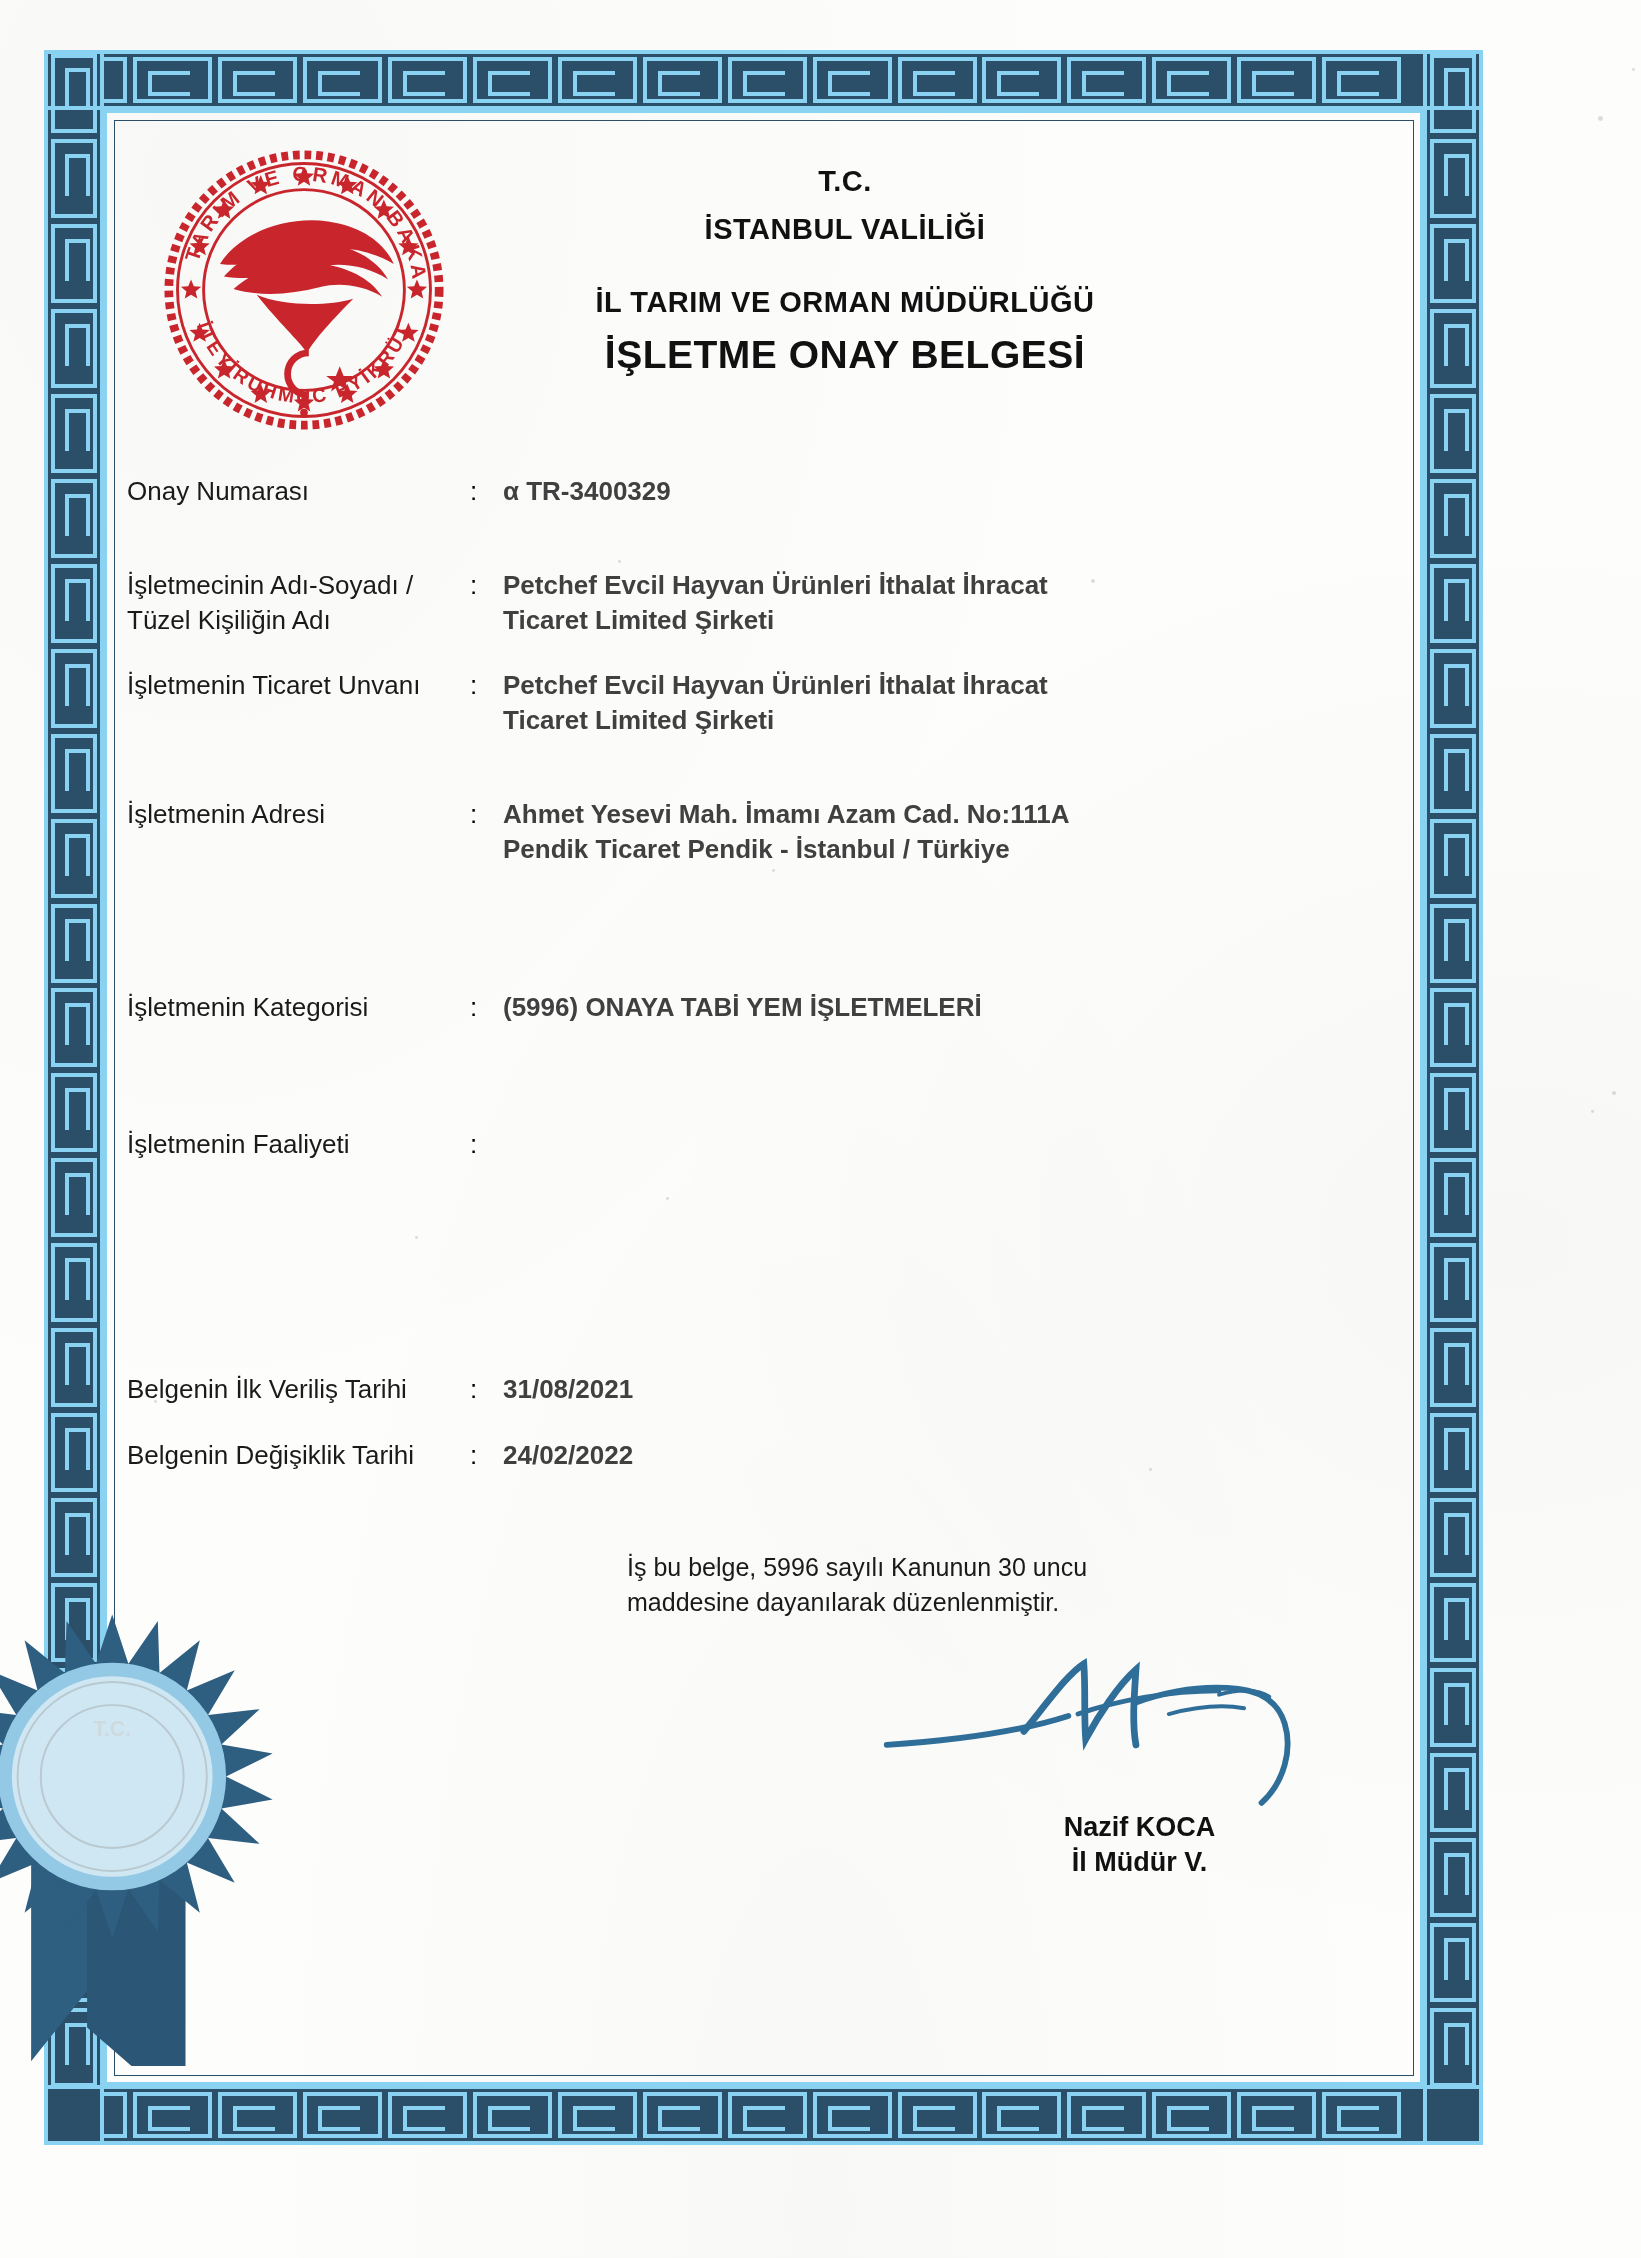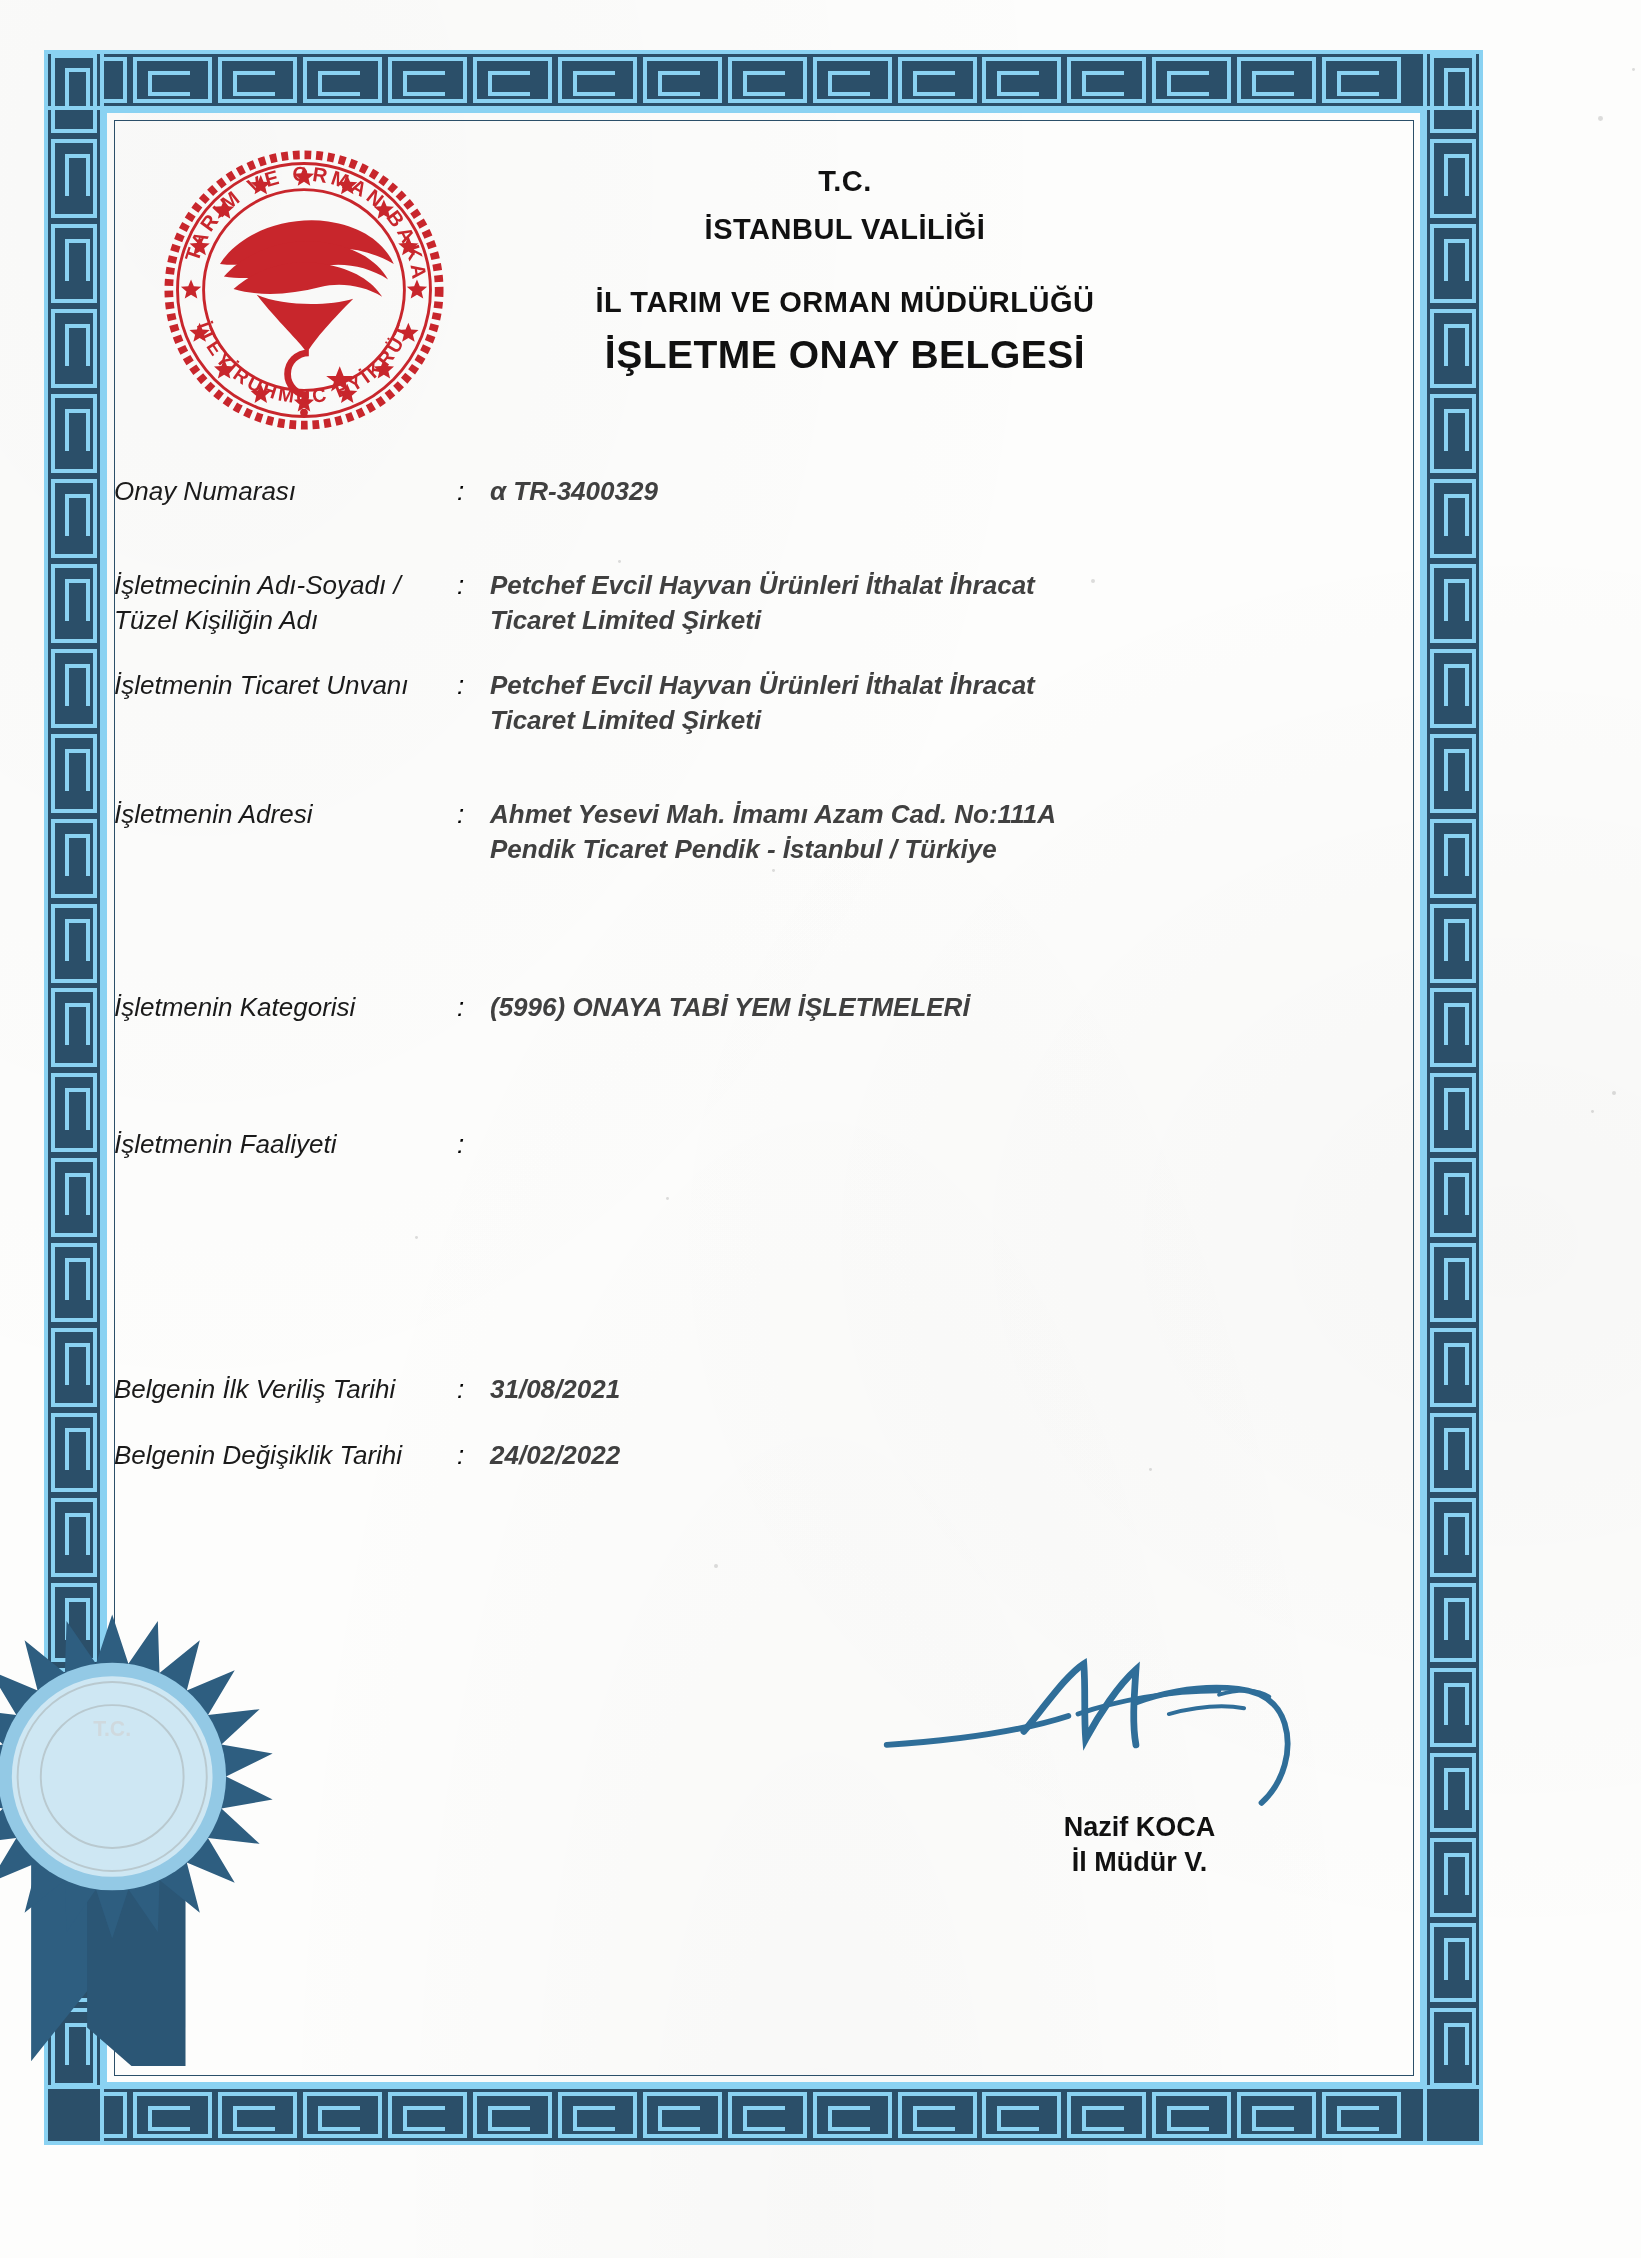--- a/index.html
+++ b/index.html
@@ -56,21 +56,21 @@
   
   .title-block{position:absolute;left:319px;top:39px;width:840px;
       text-align:center;}
   .t-line{font-weight:bold;letter-spacing:0.5px;color:#111;}
   .t1{font-size:29px;margin-bottom:15.4px;}
   .t2{font-size:29px;margin-bottom:13.5px;}
   .t3{font-size:29px;margin-bottom:13.5px;margin-top:40px;}
   .t4{font-size:39px;}
 
   
-  .rows{position:absolute;left:8px;top:348px;width:1284px;font-style:italic;}
+  .rows{position:absolute;left:21px;top:348px;width:1284px;}
   .row{display:flex;align-items:flex-start;margin-bottom:9.7px;}
   .lbl{width:343px;flex:0 0 343px;font-size:26px;line-height:1.33;
        color:#1a1a1a;font-weight:normal;}
   .colon{width:33px;flex:0 0 33px;font-size:26px;line-height:1.33;}
   .val{flex:1;font-size:26px;line-height:1.33;font-weight:bold;color:#404040;}
   .gap-sm{height:21px;}
   .gap-md{height:50px;}
   .gap-lg{height:93px;}
   .gap-xl{height:114px;}
 
@@ -335,20 +335,24 @@
 
       <div class="gap-sm"></div>
 
       <div class="row">
         <div class="lbl">Belgenin Değişiklik Tarihi</div>
         <div class="colon">:</div>
         <div class="val">24/02/2022</div>
       </div>
     </div>
 
+    <div class="legal">
+      <div>İş bu belge, 5996 sayılı Kanunun 30 uncu</div>
+      <div>maddesine dayanılarak düzenlenmiştir.</div>
+    </div>
 
     <div class="sign-wrap">
       <svg class="sign-svg" width="454" height="174" viewBox="0 0 470 180">
         <g fill="none" stroke="#2f6e99" stroke-linecap="round">
           <path d="M8 92 C70 88 140 80 196 62" stroke-width="6"></path>
           <path d="M150 78 C176 46 196 18 212 8 C214 34 212 62 214 86
                    C228 60 248 30 266 14 C264 44 262 70 266 92" stroke-width="7"></path>
           <path d="M206 60 C246 46 300 36 352 36" stroke-width="5"></path>
           <path d="M266 48 C300 36 338 30 372 34 C398 37 414 50 420 70
                    C428 96 420 130 396 152" stroke-width="6"></path>

